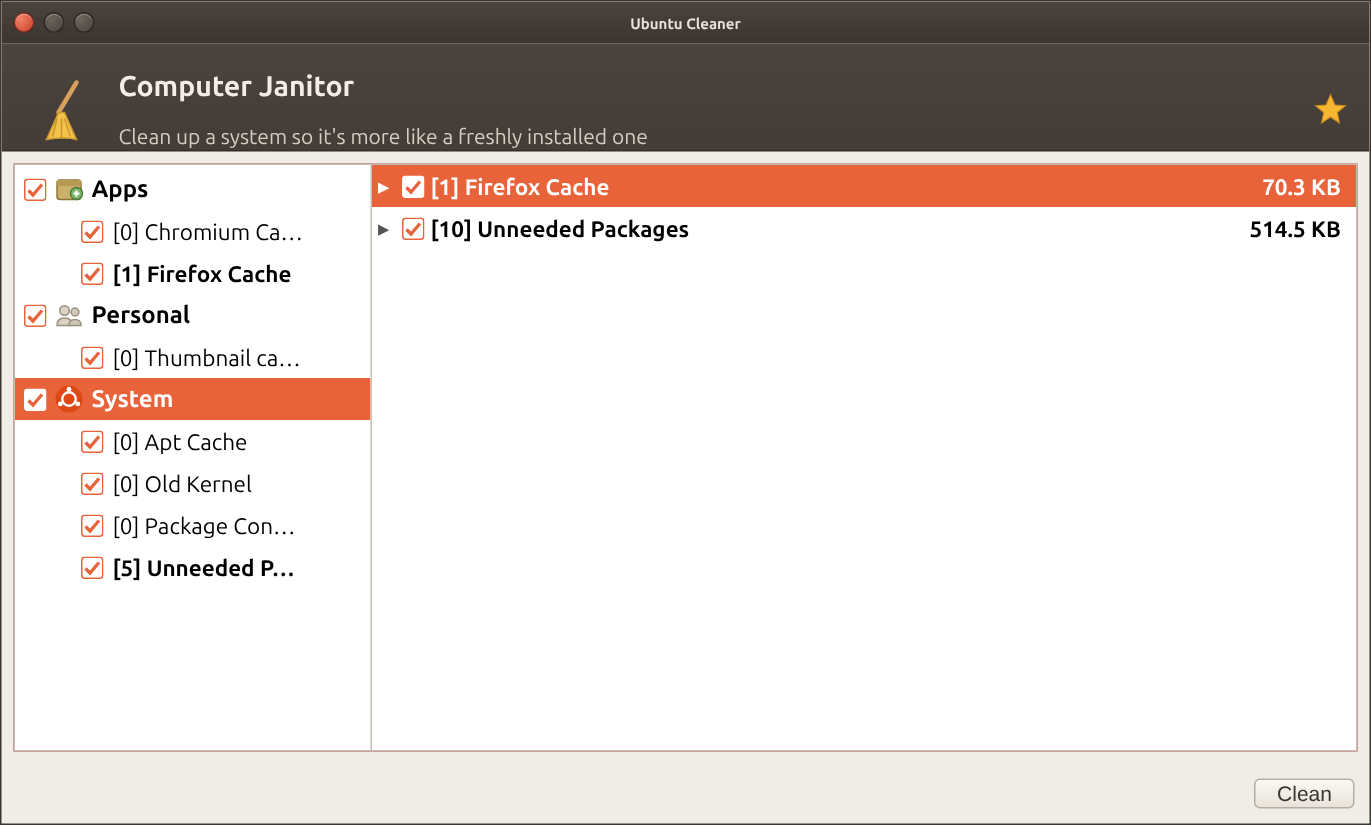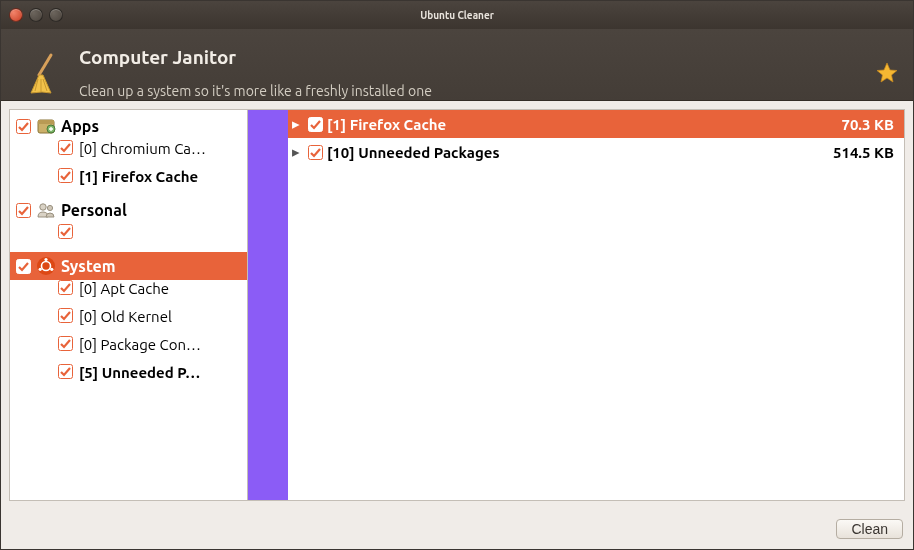--- a/index.html
+++ b/index.html
@@ -16,28 +16,28 @@
 
 
 .header { height: 72px; background: linear-gradient(#4b443e, #443d37); display: flex; align-items: center; padding: 16px 14px 0 18px; flex: 0 0 auto; border-bottom: 1px solid #332d27; }
 .header-icon { width: 48px; height: 48px; margin-right: 12px; display: flex; align-items: center; justify-content: center; }
 .header-text { flex: 1; }
 .header-title { color: #f2ede6; font-size: 19px; font-weight: bold; line-height: 1.2; }
 .header-sub { color: #d4cec3; font-size: 14px; margin-top: 15px; }
 .fav-star { width: 24px; height: 24px; }
 
 
-.main { flex: 1; display: flex; background: #8b5cf6; margin: 8px; border: 1px solid #c4beb6; gap: 40px; }
+.main { flex: 1; display: flex; background: #b91c1c; margin: 8px; border: 1px solid #c4beb6; }
 .sidebar { width: 238px; background: #fff; border-right: 1px solid #c4beb6; overflow: hidden; padding-top: 2px; }
 .content { flex: 1; background: #fff; overflow: hidden; }
 
 .cat-row { display: flex; align-items: center; height: 28px; padding: 0 6px; font-size: 16px; font-weight: bold; gap: 4px; }
 .cat-row .icon-slot { width: 22px; height: 22px; display: flex; align-items: center; justify-content: center; }
 .cat-row.selected { background: #e8633a; color: #fff; } 
-.item-row { display: flex; align-items: flex-start; height: 28px; padding-left: 20px; font-size: 15px; gap: 6px; white-space: nowrap; overflow: hidden; margin-left: 28px; }
+.item-row { display: flex; align-items: center; height: 28px; padding-left: 44px; font-size: 15px; gap: 6px; white-space: nowrap; overflow: hidden; }
 .item-row.bold { font-weight: bold; }
 .item-row .label { overflow: hidden; text-overflow: ellipsis; }
 
 .check { width: 15px; height: 15px; flex: 0 0 auto; }
 
 .content-row { display: flex; align-items: center; height: 28px; padding: 0 10px 0 4px; font-size: 15px; font-weight: bold; gap: 4px; }
 .content-row .arrow { width: 12px; color: #555; }
 .content-row.selected { background: #e8633a; color: #fff; }
 .content-row.selected .arrow { color: #fff; }
 .content-row .spacer { flex: 1; }
@@ -123,20 +123,21 @@
             <path d="M11 18 Q11 14 15 14 Q19 14 19 18 Z" fill="#cfc7b8" stroke="#9a9180"></path>
           </svg>
         </span>
         <span>Personal</span>
       </div>
       <div class="item-row">
         <svg class="check" viewBox="0 0 15 15">
           <rect x="0.5" y="0.5" width="14" height="14" rx="2" fill="#fff" stroke="#e8633a"></rect>
           <path d="M3 8 L6 11 L12 4" fill="none" stroke="#e8633a" stroke-width="2.2"></path>
         </svg>
+        <span class="label">[0] Thumbnail ca…</span>
       </div>
       <div class="cat-row selected">
         <svg class="check" viewBox="0 0 15 15">
           <rect x="0.5" y="0.5" width="14" height="14" rx="2" fill="#fff" stroke="#fff"></rect>
           <path d="M3 8 L6 11 L12 4" fill="none" stroke="#e8633a" stroke-width="2.2"></path>
         </svg>
         <span class="icon-slot">
           <svg width="22" height="22" viewBox="0 0 22 22">
             <circle cx="11" cy="11" r="9" fill="#dd4814"></circle>
             <circle cx="11" cy="11" r="4.5" fill="none" stroke="#fff" stroke-width="1.6"></circle>

